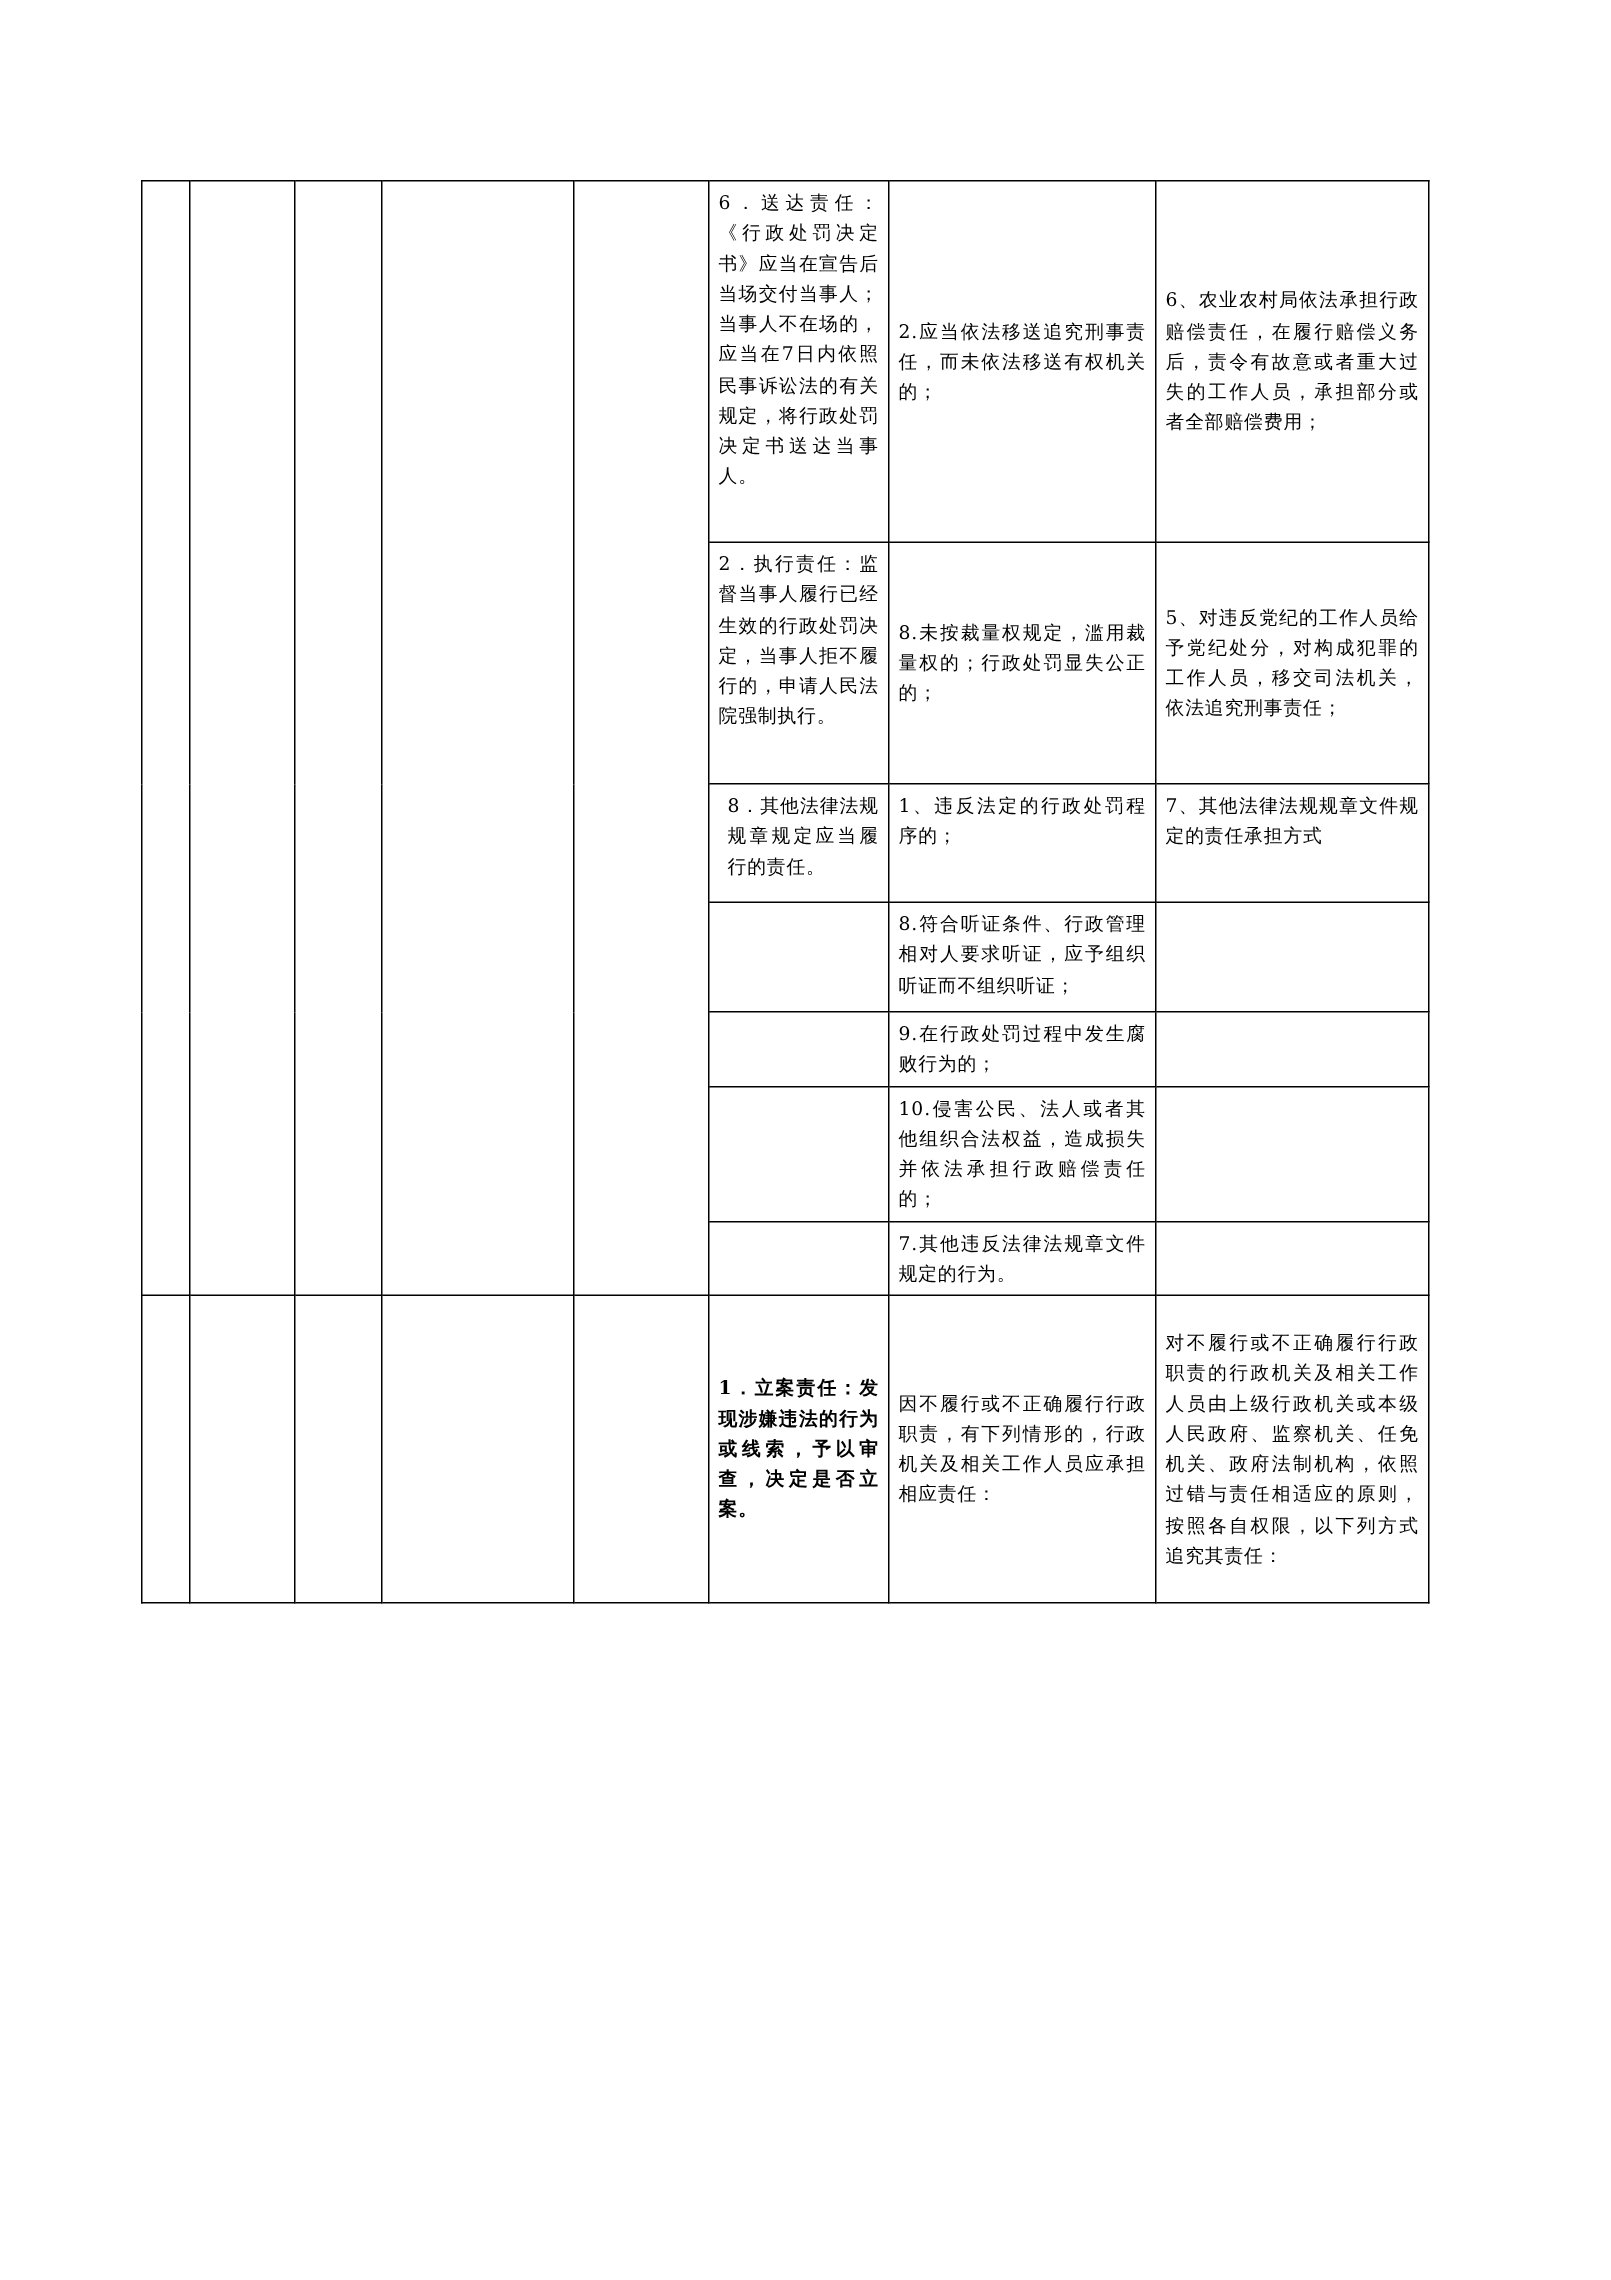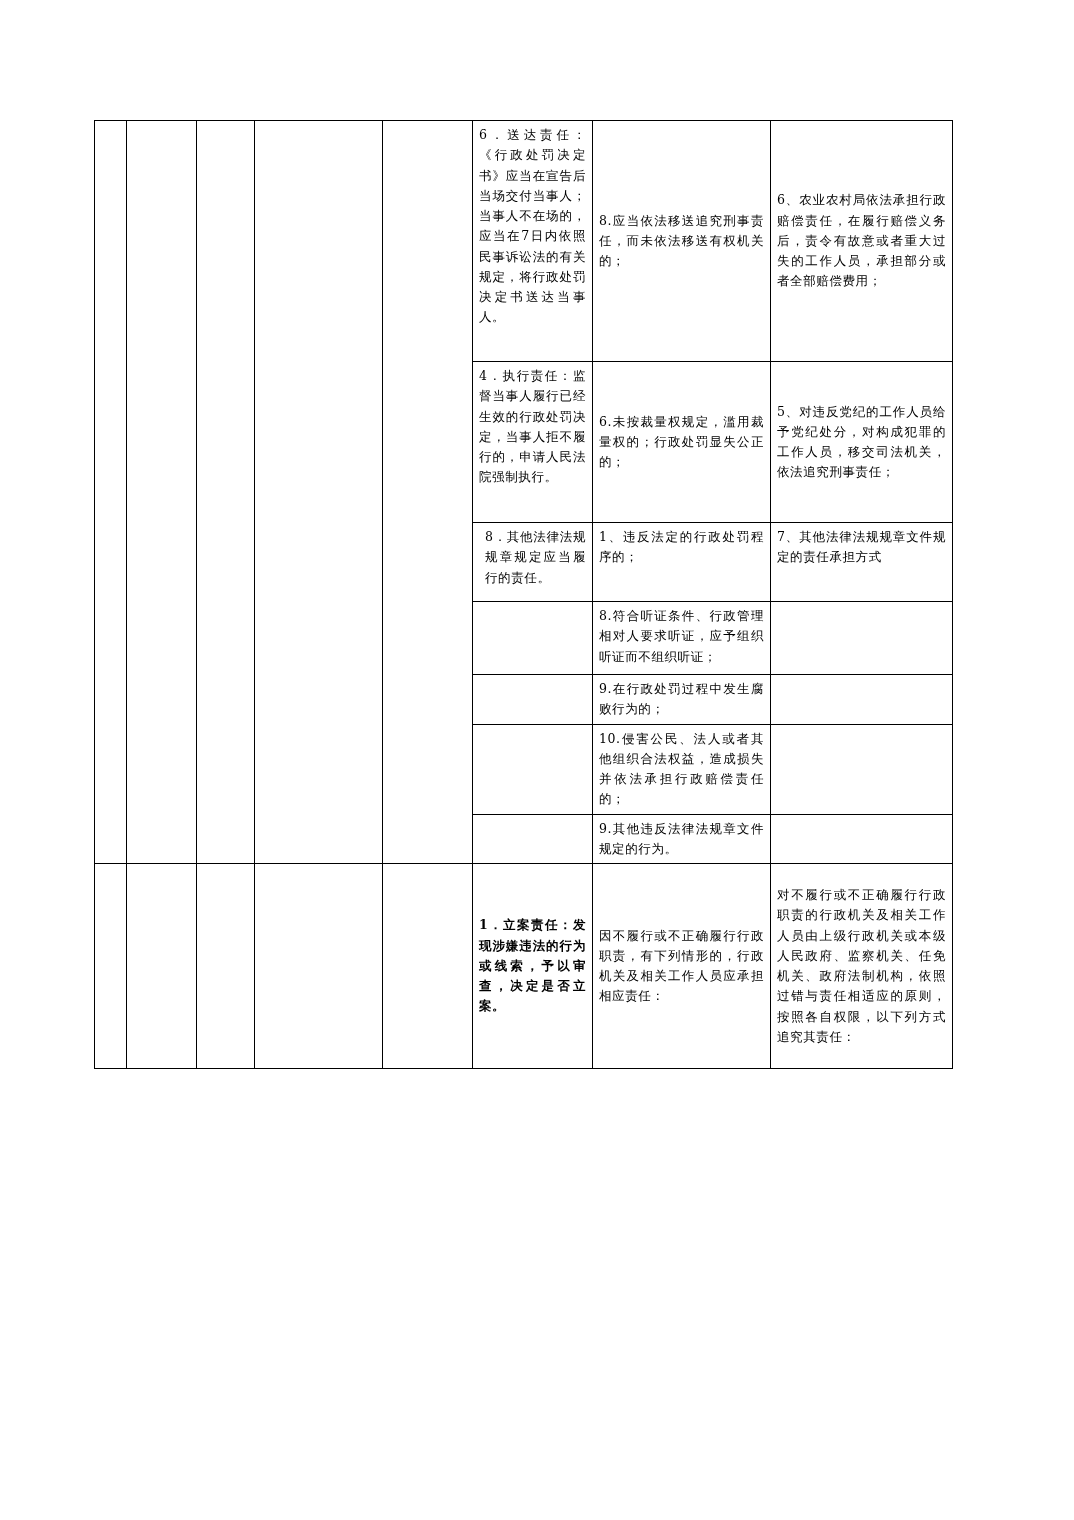--- a/index.html
+++ b/index.html
@@ -79,27 +79,27 @@
     </colgroup>
     <tbody>
 
       <tr>
         <td class="empty tall" rowspan="7"></td>
         <td class="empty tall" rowspan="7"></td>
         <td class="empty tall" rowspan="7"></td>
         <td class="empty tall" rowspan="7"></td>
         <td class="empty tall" rowspan="7"></td>
         <td class="cell-just" style="height:232px;">6．送达责任：《行政处罚决定书》应当在宣告后当场交付当事人；当事人不在场的，应当在7日内依照民事诉讼法的有关规定，将行政处罚决定书送达当事人。</td>
-        <td class="cell-mid cell-just">8.应当依法移送追究刑事责任，而未依法移送有权机关的；</td>
+        <td class="cell-mid cell-just">2.应当依法移送追究刑事责任，而未依法移送有权机关的；</td>
         <td class="cell-mid cell-just">6、农业农村局依法承担行政赔偿责任，在履行赔偿义务后，责令有故意或者重大过失的工作人员，承担部分或者全部赔偿费用；</td>
       </tr>
 
       <tr>
-        <td class="cell-just" style="height:152px;">4．执行责任：监督当事人履行已经生效的行政处罚决定，当事人拒不履行的，申请人民法院强制执行。</td>
-        <td class="cell-mid cell-just">6.未按裁量权规定，滥用裁量权的；行政处罚显失公正的；</td>
+        <td class="cell-just" style="height:152px;">2．执行责任：监督当事人履行已经生效的行政处罚决定，当事人拒不履行的，申请人民法院强制执行。</td>
+        <td class="cell-mid cell-just">8.未按裁量权规定，滥用裁量权的；行政处罚显失公正的；</td>
         <td class="cell-mid cell-just">5、对违反党纪的工作人员给予党纪处分，对构成犯罪的工作人员，移交司法机关，依法追究刑事责任；</td>
       </tr>
 
       <tr>
         <td class="cell-just" style="height:70px;padding-left:12px;">8．其他法律法规规章规定应当履行的责任。</td>
         <td class="cell-just">1、违反法定的行政处罚程序的；</td>
         <td class="cell-just">7、其他法律法规规章文件规定的责任承担方式</td>
       </tr>
 
       <tr>
@@ -115,21 +115,21 @@
       </tr>
 
       <tr>
         <td class="empty" style="height:72px;"></td>
         <td class="cell-just">10.侵害公民、法人或者其他组织合法权益，造成损失并依法承担行政赔偿责任的；</td>
         <td class="empty"></td>
       </tr>
 
       <tr>
         <td class="empty" style="height:44px;"></td>
-        <td class="cell-just">9.其他违反法律法规章文件规定的行为。</td>
+        <td class="cell-just">7.其他违反法律法规章文件规定的行为。</td>
         <td class="empty"></td>
       </tr>
 
       <tr>
         <td class="empty"></td>
         <td class="empty"></td>
         <td class="empty"></td>
         <td class="empty"></td>
         <td class="empty"></td>
         <td class="cell-mid cell-just" style="height:196px;font-weight:bold;">1．立案责任：发现涉嫌违法的行为或线索，予以审查，决定是否立案。</td>

